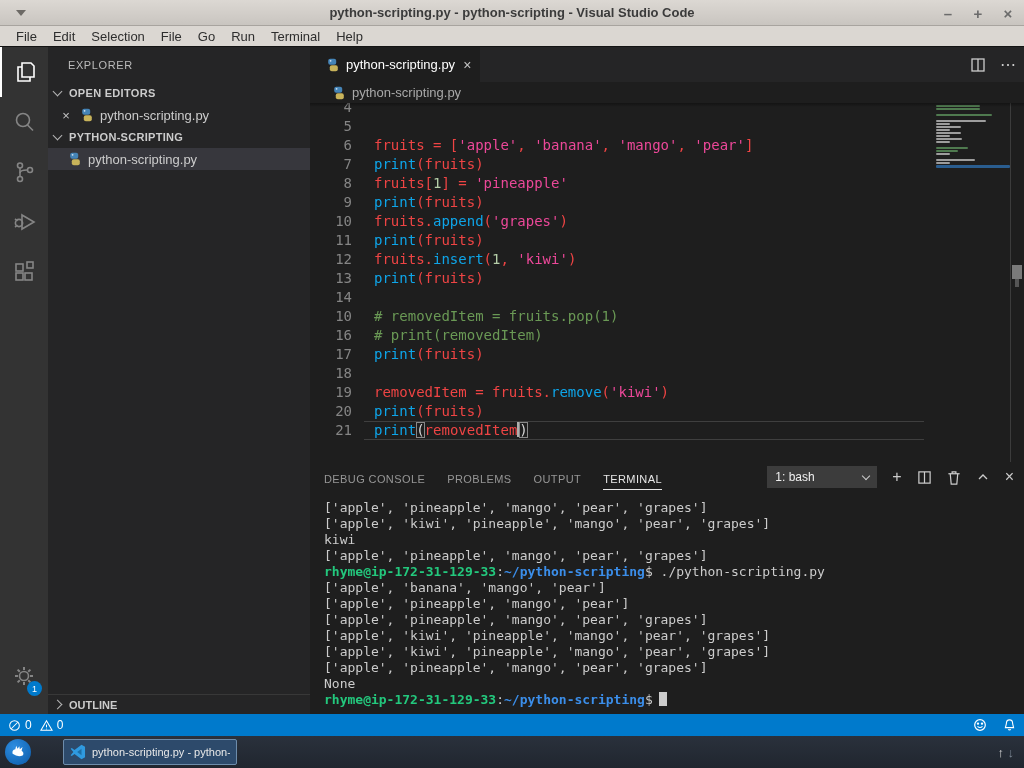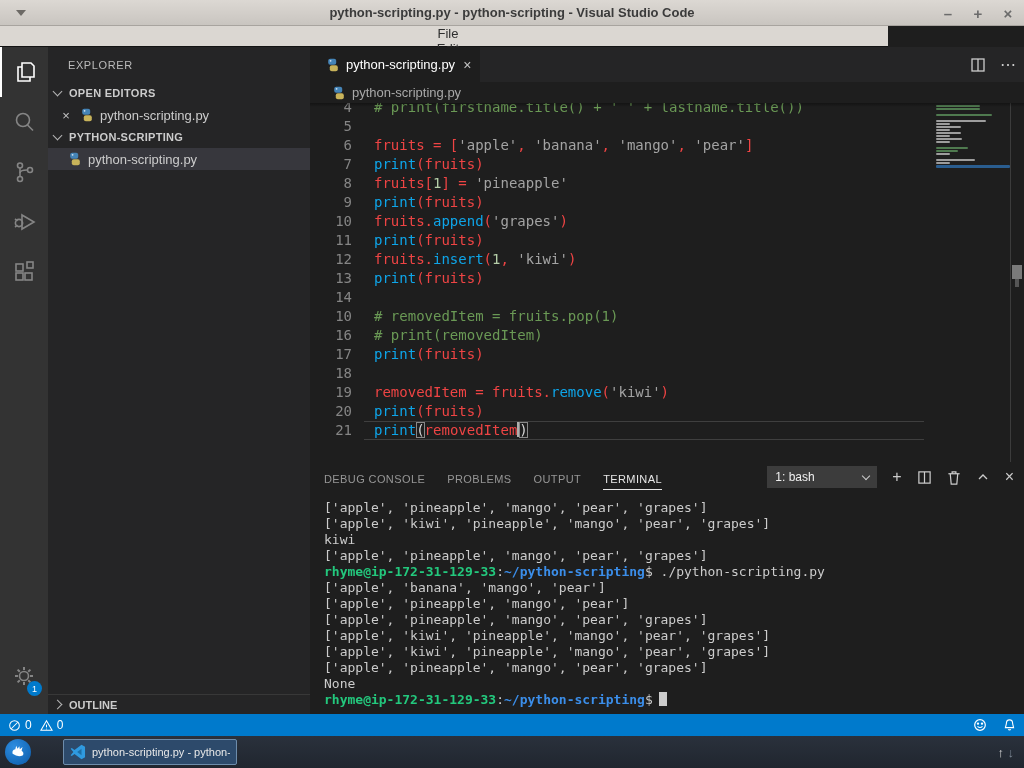--- a/index.html
+++ b/index.html
@@ -11,22 +11,22 @@
   #titlebar { position:absolute; left:0; top:0; width:1024px; height:26px;
     background:linear-gradient(#dcd8d3,#c9c5c0); border-bottom:1px solid #a8a49f;
     display:flex; align-items:center; }
   #titlebar .win-tri { position:absolute; left:16px; top:10px; width:0; height:0;
     border-left:5px solid transparent; border-right:5px solid transparent; border-top:6px solid #6d6a66; }
   #titlebar .title { flex:1; text-align:center; font-size:13px; font-weight:bold; color:#3b3b3b; }
   #titlebar .win-controls { position:absolute; right:8px; top:0; height:26px; display:flex; align-items:center; gap:14px; }
   #titlebar .win-controls span { color:#6b6b6b; font-size:15px; font-weight:bold; width:16px; text-align:center; cursor:default; }
 
   
-  #menubar { position:absolute; left:0; top:26px; width:888px; height:21px;
-    background:#dbd7d2; border-bottom:1px solid #141414; display:flex; align-items:center; padding-left:8px;flex-direction:column; }
+  #menubar { position:absolute; left:0; top:26px; width:1024px; height:21px;
+    background:#dbd7d2; border-bottom:1px solid #141414; display:flex; align-items:center; padding-left:8px; }
   .menu-item { font-size:13px; color:#2e2e2e; padding:0 8px; }
 
   
   #workbench { position:absolute; left:0; top:47px; width:1024px; height:667px; background:#1e1e1e; }
 
   
   #activitybar { position:absolute; left:0; top:0; width:48px; height:667px; background:#333333; }
   .act-item { position:relative; width:48px; height:50px; display:flex; align-items:center; justify-content:center; }
   .act-item.active { border-left:2px solid #ffffff; }
   .act-item svg { stroke:#858585; fill:none; stroke-width:1.6; }
@@ -68,21 +68,21 @@
   
   #editorarea { position:absolute; left:0; top:56px; width:714px; height:359px; overflow:hidden; background:#1e1e1e; }
   #editorarea::before { content:""; position:absolute; left:0; top:0; width:100%; height:4px;
     background:linear-gradient(rgba(0,0,0,.35),transparent); z-index:5; }
   #code-inner { margin-top:-5px; font-family:"DejaVu Sans Mono","Liberation Mono",monospace;
     font-size:14px; line-height:19px; }
   .code-row { display:flex; height:19px; }
   .code-row .gut { width:54px; padding-right:12px; text-align:right; color:#858585; flex:none; }
   .code-row .txt { flex:1; padding-left:10px; white-space:pre; color:#d4d4d4; margin-right:100px; }
   .code-row.cur .txt { border-top:1px solid #3f3f3f; border-bottom:1px solid #3f3f3f; line-height:17px; }
-  .tk-s { color:#a3a3a3; } .tk-c { color:#6a9955; } .tk-f { color:#0ea5e9; }
+  .tk-s { color:#ec4899; } .tk-c { color:#6a9955; } .tk-f { color:#0ea5e9; }
   .tk-n { color:#b5cea8; } .tk-p { color:#ef4444; }
   .tk-b { color:#d4d4d4; outline:1px solid #888888; outline-offset:-1px; }
   .caret { display:inline-block; width:2px; height:15px; background:#aeafad; vertical-align:-2px; }
 
   
   #minimap { position:absolute; right:14px; top:2px; width:74px; }
   .mini-row { height:2px; margin-bottom:1px; border-radius:1px; }
   #scrollstrip { position:absolute; right:0; top:0; bottom:-252px; width:14px; border-left:1px solid #3c3c3c; }
   #scrollhandle { position:absolute; right:2px; top:162px; width:10px; height:14px; background:#7a7a7a; }
   #scrollhandle::after { content:""; position:absolute; left:3px; top:14px; width:4px; height:8px; background:#555; }
@@ -273,21 +273,20 @@
           <rect x="3.8" y="7.2" width="8" height="6" rx="2" fill="#c8b35a"></rect>
           <circle cx="4.6" cy="2.8" r="0.9" fill="#cfe2f3"></circle>
         </svg>
         <span>python-scripting.py</span>
       </div>
 
       <div id="editorarea">
         <div id="code-inner">
             <div class="code-row">
               <span class="gut">4</span>
-              <span class="txt"><span class="tk-c"># print(firstname.title() + ' ' + lastname.title())</span></span>
             </div>
             <div class="code-row">
               <span class="gut">5</span>
               <span class="txt"></span>
             </div>
             <div class="code-row">
               <span class="gut">6</span>
               <span class="txt"><span class="tk-p">fruits = [</span><span class="tk-s">'apple'</span><span class="tk-p">, </span><span class="tk-s">'banana'</span><span class="tk-p">, </span><span class="tk-s">'mango'</span><span class="tk-p">, </span><span class="tk-s">'pear'</span><span class="tk-p">]</span></span>
             </div>
             <div class="code-row">

